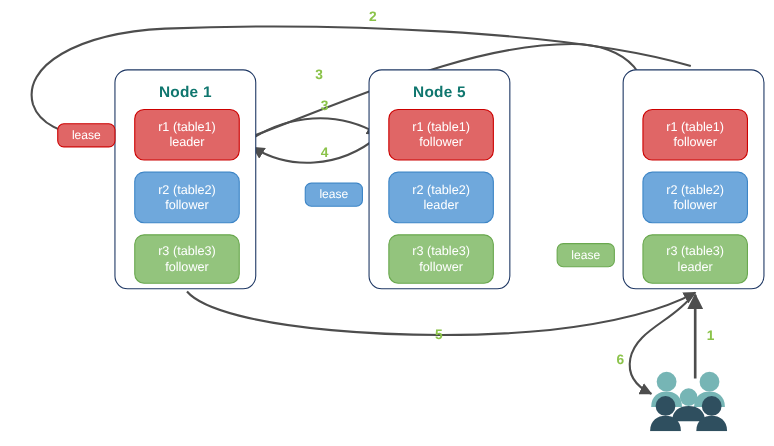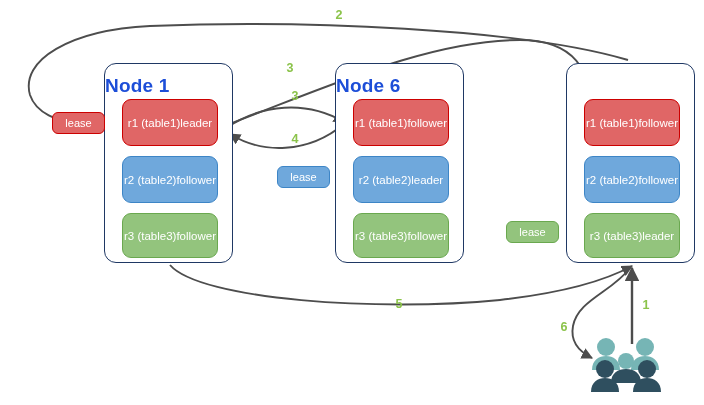--- a/index.html
+++ b/index.html
@@ -29,31 +29,32 @@
     border: 1.4px solid #1f3864;
     border-radius: 12px;
     background: #ffffff;
     box-sizing: border-box;
   }
   .node-title {
     position: absolute;
     left: 0;
     right: 0;
     top: 11px;
-    text-align: left;
-    font-size: 19px;
+    text-align: center;
+    font-size: 14px;
     font-weight: bold;
-    color: #1d4ed8;
+    color: #0f766e;
     letter-spacing: 0.2px;
   }
   .replica {
     position: absolute;
     border-radius: 9px;
     box-sizing: border-box;
     display: flex;
+    flex-direction: column;
     align-items: center;
     justify-content: center;
     font-size: 11.5px;
     line-height: 14px;
     color: #ffffff;
     text-align: center;
   }
   .replica .rline { display: block; }
   .lease {
     position: absolute;
@@ -114,21 +115,21 @@
       <span class="rline">r2 (table2)</span>
       <span class="rline">follower</span>
     </div>
     <div class="replica" style="left:17px; top:149px; width:96px; height:45px; background:#93c47d; border:1.6px solid #6aa84f;">
       <span class="rline">r3 (table3)</span>
       <span class="rline">follower</span>
     </div>
   </div>
 
   <div class="node-box" style="left:335px; top:63px; width:129px; height:200px;">
-    <div class="node-title">Node 6</div>
+    <div class="node-title">Node 5</div>
     <div class="replica" style="left:17px; top:35px; width:96px; height:47px; background:#e06666; border:1.6px solid #cc0000;">
       <span class="rline">r1 (table1)</span>
       <span class="rline">follower</span>
     </div>
     <div class="replica" style="left:17px; top:92px; width:96px; height:47px; background:#6fa8dc; border:1.6px solid #3d85c6;">
       <span class="rline">r2 (table2)</span>
       <span class="rline">leader</span>
     </div>
     <div class="replica" style="left:17px; top:149px; width:96px; height:45px; background:#93c47d; border:1.6px solid #6aa84f;">
       <span class="rline">r3 (table3)</span>

